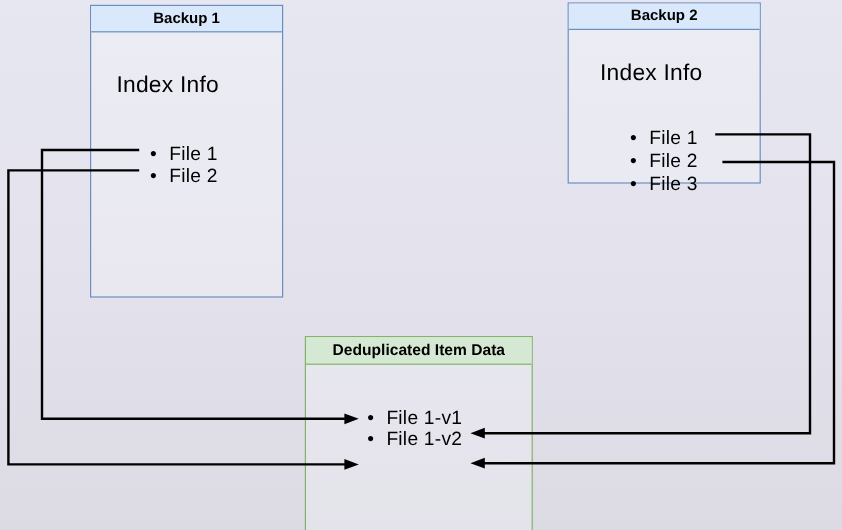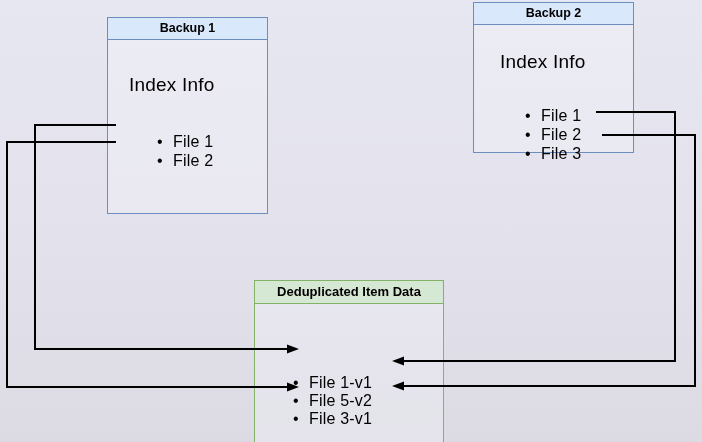--- a/index.html
+++ b/index.html
@@ -72,21 +72,21 @@
     position:absolute;
     left:0;top:0;
     pointer-events:none;
   }
 </style>
 </head>
 <body>
 
 <div class="canvas">
 
-  <div class="box blue" style="left:75px;top:17px;width:161px;height:197px;margin-left:32px;">
+  <div class="box blue" style="left:75px;top:4px;width:161px;height:244px;">
     <div class="hdr blue">
       <span>Backup 1</span>
     </div>
     <div class="sub" style="left:21px;top:57px;">Index Info</div>
     <ul class="files" style="left:49px;top:114px;">
       <li><span>File 1</span></li>
       <li><span>File 2</span></li>
     </ul>
   </div>
 
@@ -99,24 +99,23 @@
       <li><span>File 1</span></li>
       <li><span>File 2</span></li>
       <li><span>File 3</span></li>
     </ul>
   </div>
 
   <div class="box green" style="left:254px;top:280px;width:190px;height:176px;">
     <div class="hdr green">
       <span>Deduplicated Item Data</span>
     </div>
-    <ul class="files tight" style="left:38px;top:59px;margin-top:34px;">
+    <ul class="files tight" style="left:51px;top:59px;">
       <li><span>File 1-v1</span></li>
-      <li><span>File 5-v2</span></li>
-      <li><span>File 3-v1</span></li>
+      <li><span>File 1-v2</span></li>
     </ul>
   </div>
 
   <svg class="edge-layer" id="edge-layer" width="702" height="442" viewBox="0 0 702 442">
       <g>
         <path d="M 116 125 L 35 125 L 35 349 L 290 349" fill="none" stroke="#000000" stroke-width="2"></path>
         <polygon points="299,349 287,353.5 287,344.5" fill="#000000"></polygon>
       </g>
       <g>
         <path d="M 116 142 L 7 142 L 7 387 L 290 387" fill="none" stroke="#000000" stroke-width="2"></path>

